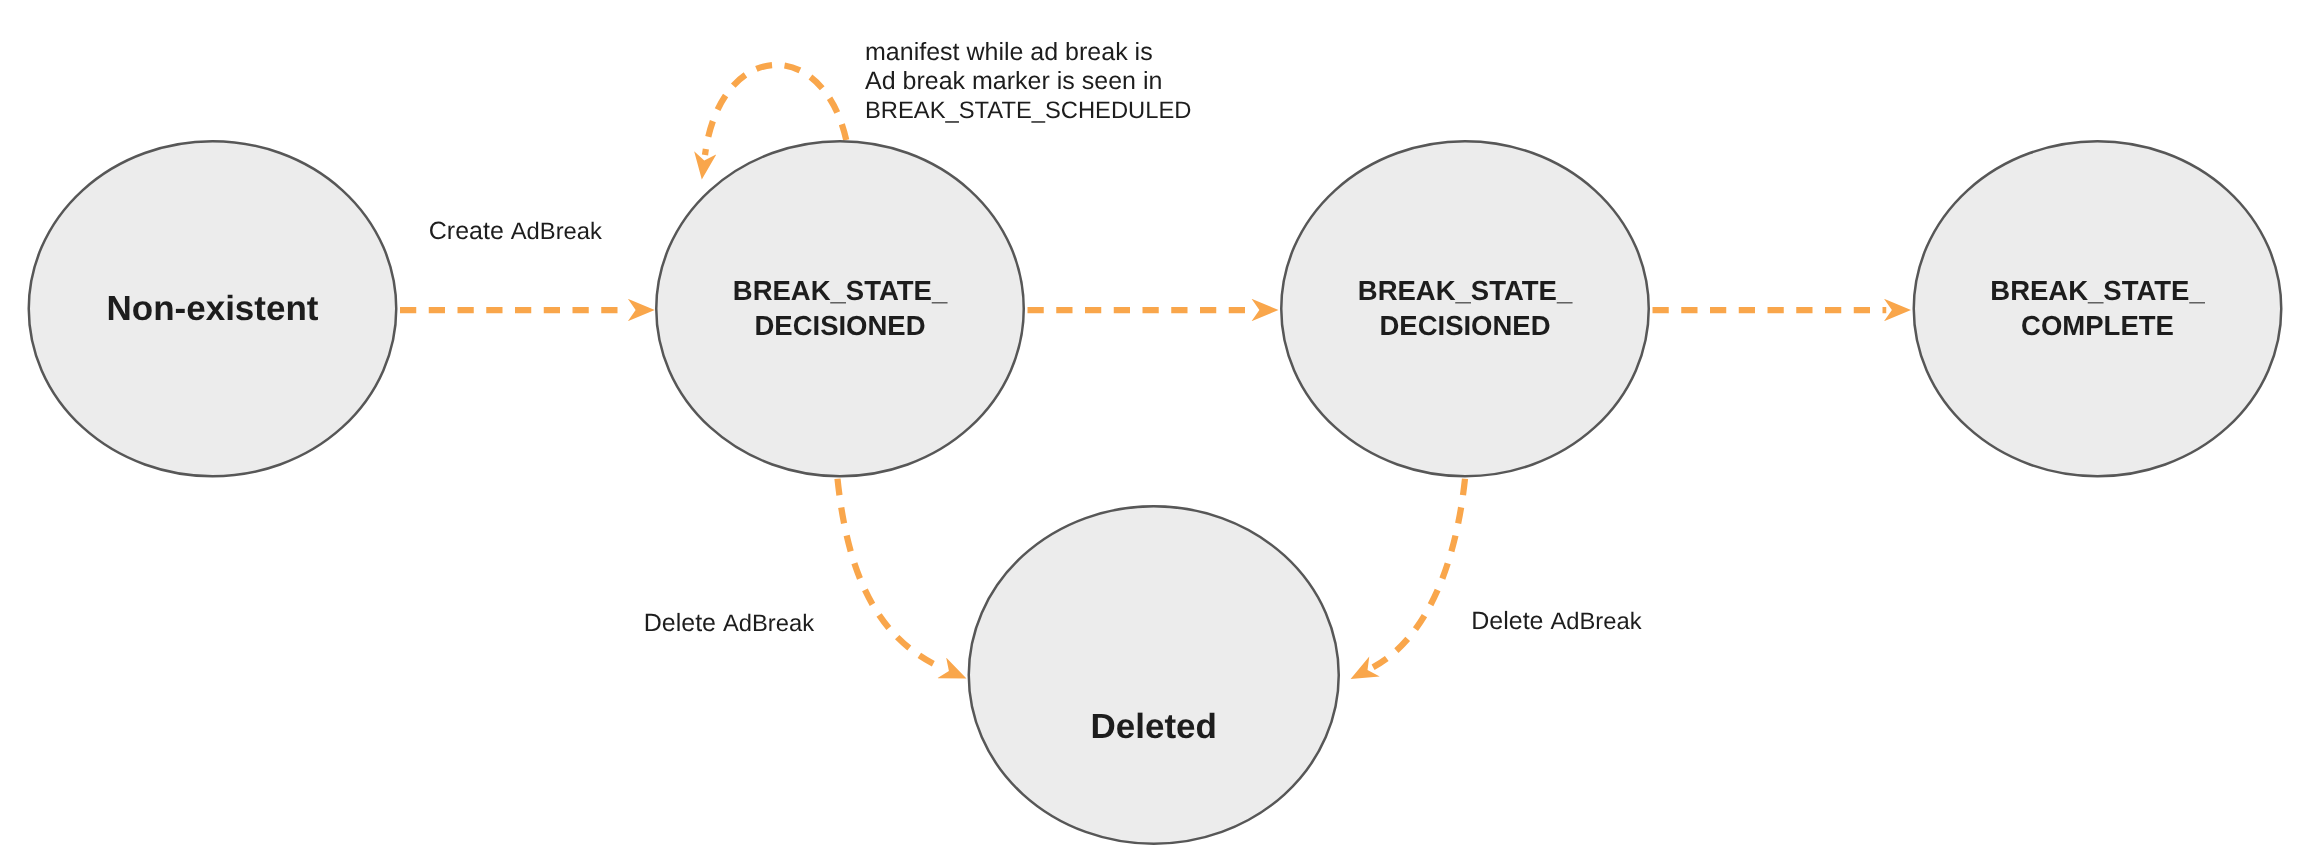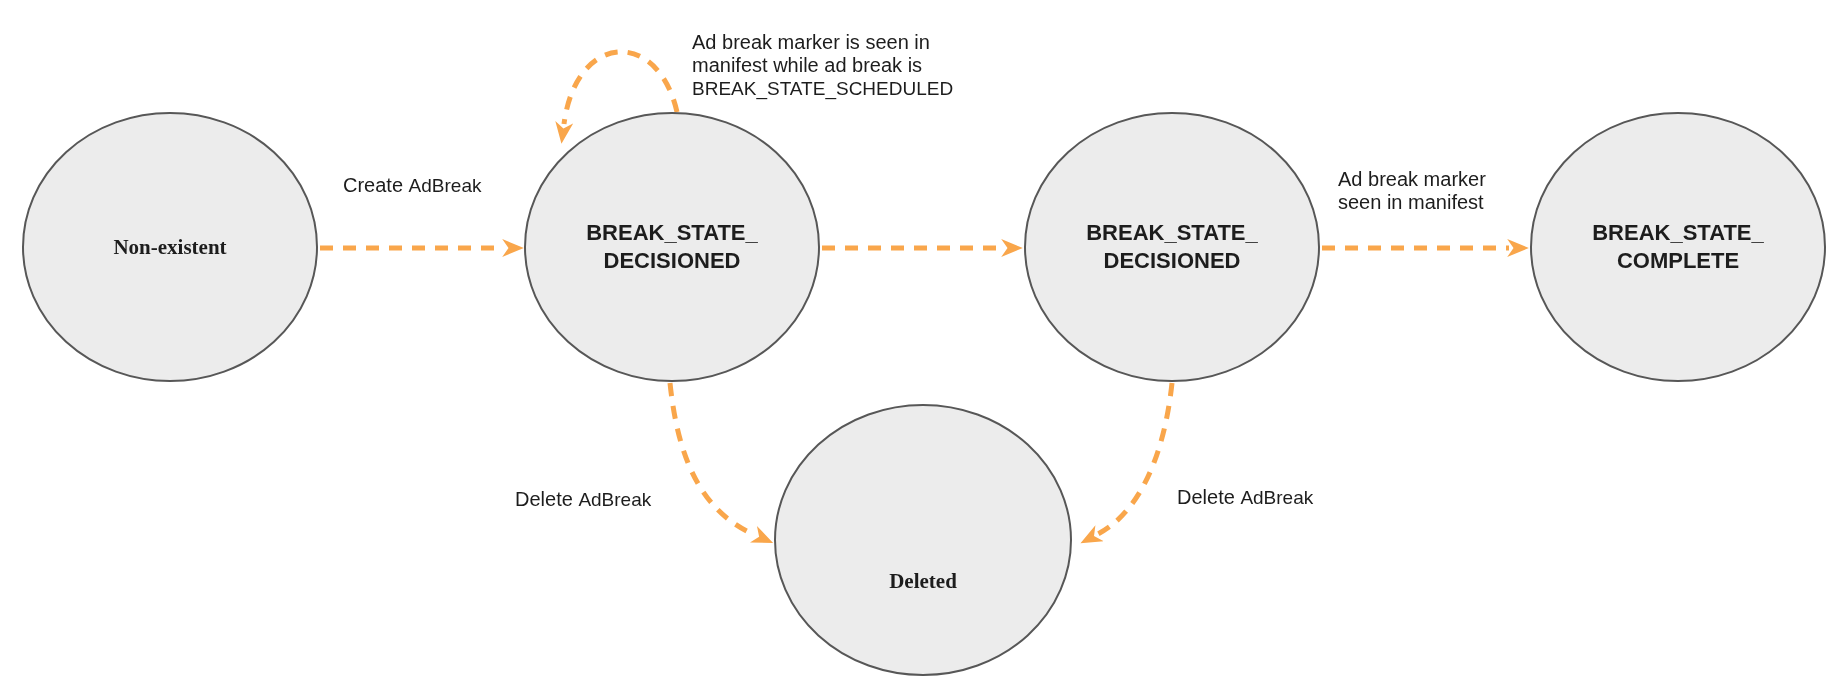--- a/index.html
+++ b/index.html
@@ -38,25 +38,24 @@
     stroke-dasharray: 13 10;
     stroke-linecap: butt;
   }
   .arrowhead-shape { fill: var(--arrow); }
 
   .node-label {
     position: absolute;
     transform: translate(-50%, -50%);
     text-align: center;
     font-weight: bold;
-    font-size: 21px;
+    font-size: 28px;
     line-height: 26px;
     white-space: nowrap;
     color: var(--text);
-    font-family: Liberation Serif, serif;
   }
   .node-label.mono {
     font-family: Liberation Sans, sans-serif;
     font-size: 22px;
     line-height: 28px;
   }
   .edge-label {
     position: absolute;
     font-size: 20px;
     line-height: 23px;
@@ -109,28 +108,24 @@
   <div class="node-label mono" style="left:1678px; top:247px;">
     <div>BREAK_STATE_</div>
     <div>COMPLETE</div>
   </div>
 
   <div class="node-label" style="left:923px; top:538px;margin-top:43px;">Deleted</div>
 
   <div class="edge-label" style="left:343px; top:174px;"><span>Create </span><span class="code">AdBreak</span></div>
 
   <div class="edge-label" style="left:692px; top:31px;">
+    <div>manifest while ad break is</div>
     <div>Ad break marker is seen in</div>
-    <div>manifest while ad break is</div>
     <div class="code">BREAK_STATE_SCHEDULED</div>
   </div>
 
 
-  <div class="edge-label" style="left:1338px; top:168px;">
-    <div>Ad break marker</div>
-    <div>seen in manifest</div>
-  </div>
 
   <div class="edge-label" style="left:515px; top:488px;"><span>Delete </span><span class="code">AdBreak</span></div>
 
   <div class="edge-label" style="left:1177px; top:486px;"><span>Delete </span><span class="code">AdBreak</span></div>
 
 </div>
 
 </body></html>

